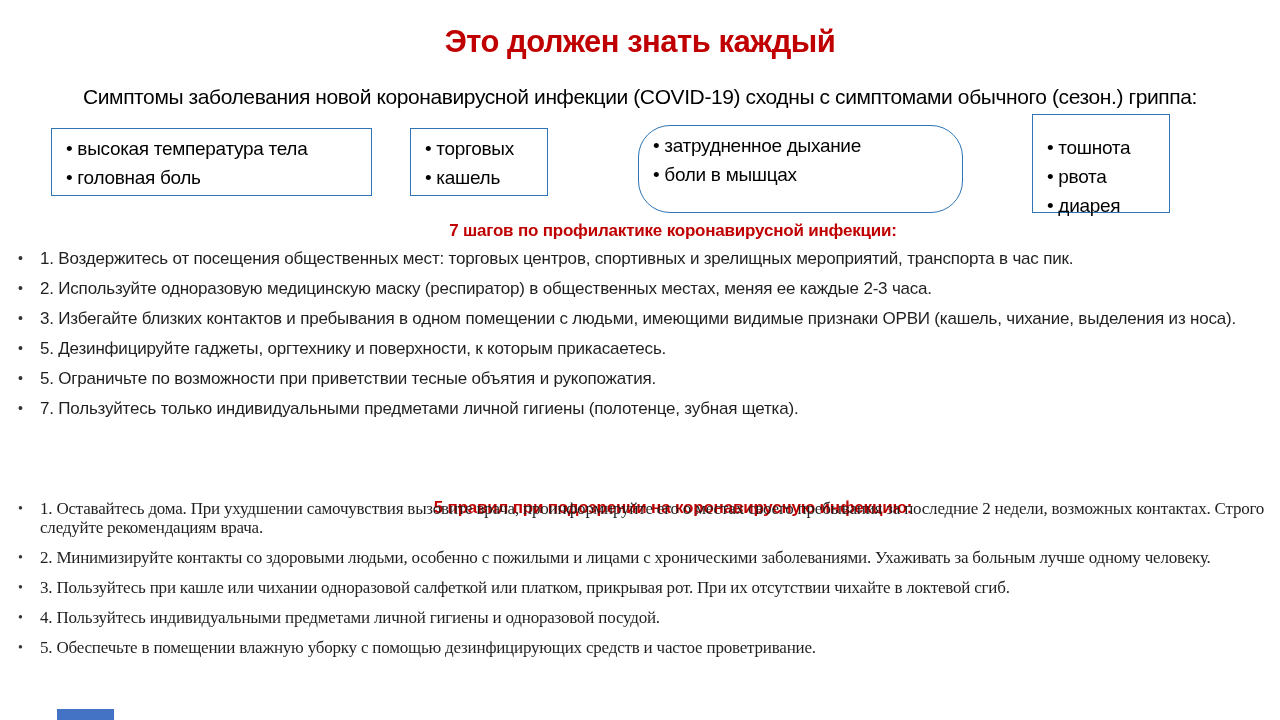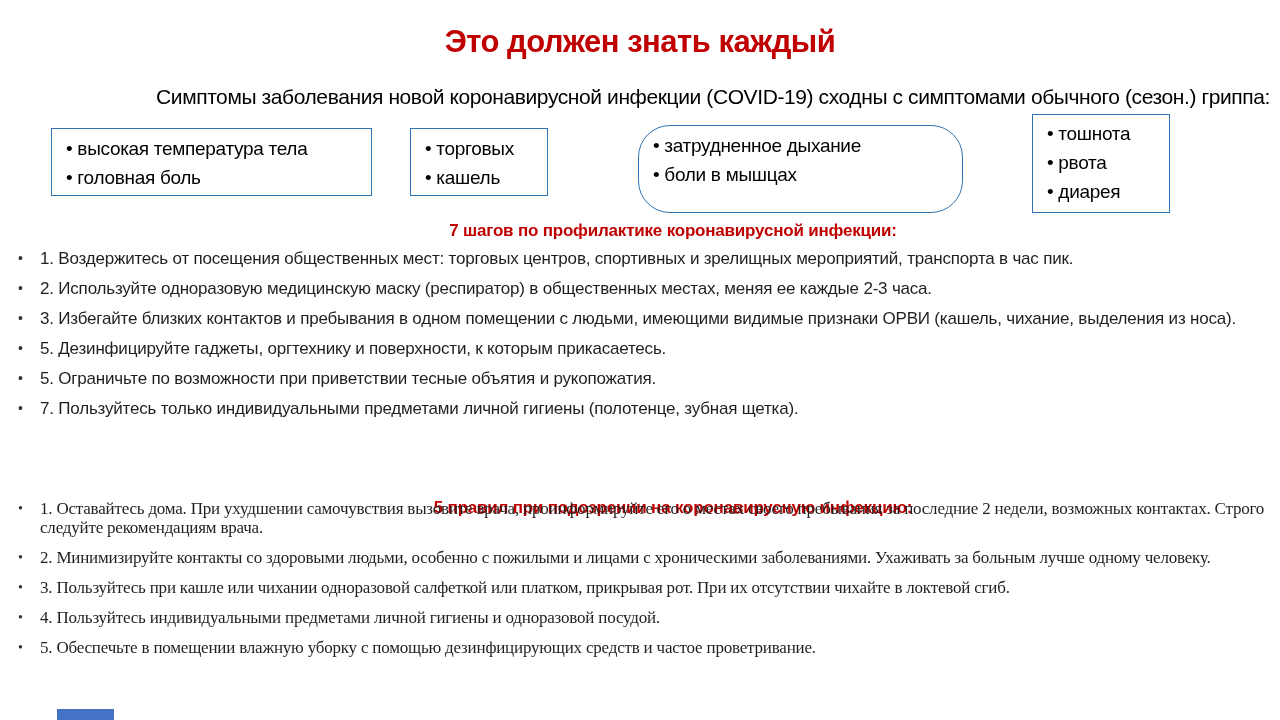--- a/index.html
+++ b/index.html
@@ -20,41 +20,41 @@
   }
   .slide-title{
     position:absolute;top:22px;left:0;width:1280px;
     text-align:center;
     color:var(--accent_red,#C00000);
     font-size:31px;line-height:40px;
     letter-spacing:-0.5px;
   }
   .subtitle{
     position:absolute;top:84px;left:10px;width:1260px;
-    text-align:right;
+    text-align:center;
     color:#000;
     font-size:21px;line-height:26px;
     letter-spacing:-0.4px;
     white-space:nowrap;
   }
   .symptom-box{
     position:absolute;
     border:1.4px solid var(--box_border,#2E75B6);
     background:#fff;
     padding:5px 10px 4px 14px;
     font-size:19px;line-height:29px;
     color:#000;
     letter-spacing:-0.3px;
   }
   .symptom-line{white-space:nowrap;}
   .symptom-line::before{content:"• ";font-size:19px;}
   .box-1{left:35px;top:128px;width:321px;height:68px;margin-left:16px;}
   .box-2{left:410px;top:128px;width:138px;height:68px;}
   .box-3{left:638px;top:125px;width:325px;height:88px;border-radius:32px;}
-  .box-4{left:1032px;top:114px;width:138px;height:99px;padding-top:4px;}
+  .box-4{left:1032px;top:114px;width:138px;height:99px;padding-top:18px;}
   .section-heading{
     position:absolute;left:0;width:1280px;
     text-align:center;
     color:var(--accent_red,#C00000);
     font-weight:bold;
     font-size:17px;line-height:20px;
     letter-spacing:-0.2px;
     margin-left:33px;
   }
   .heading-1{top:221px;}

